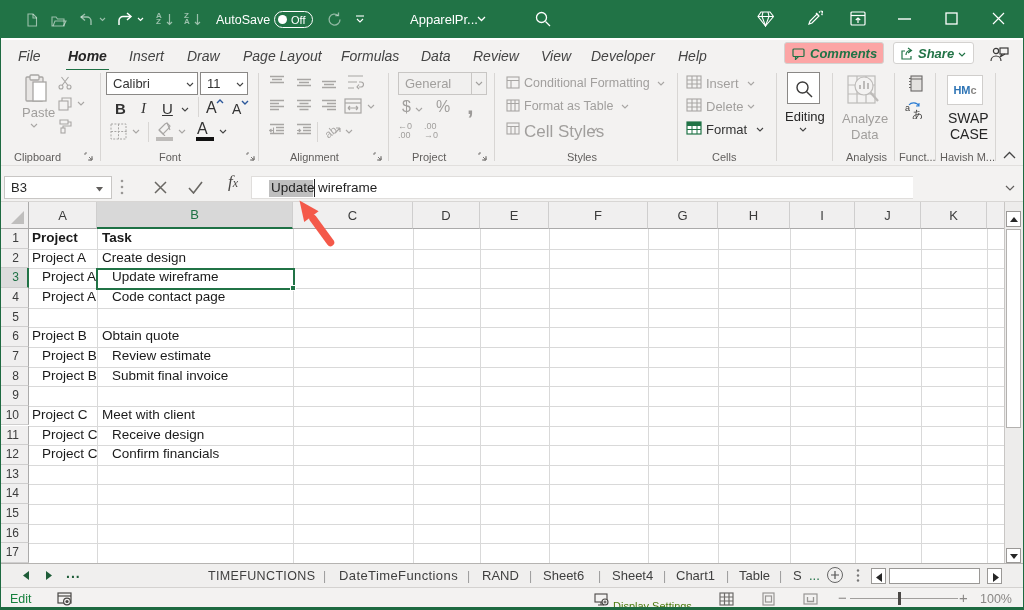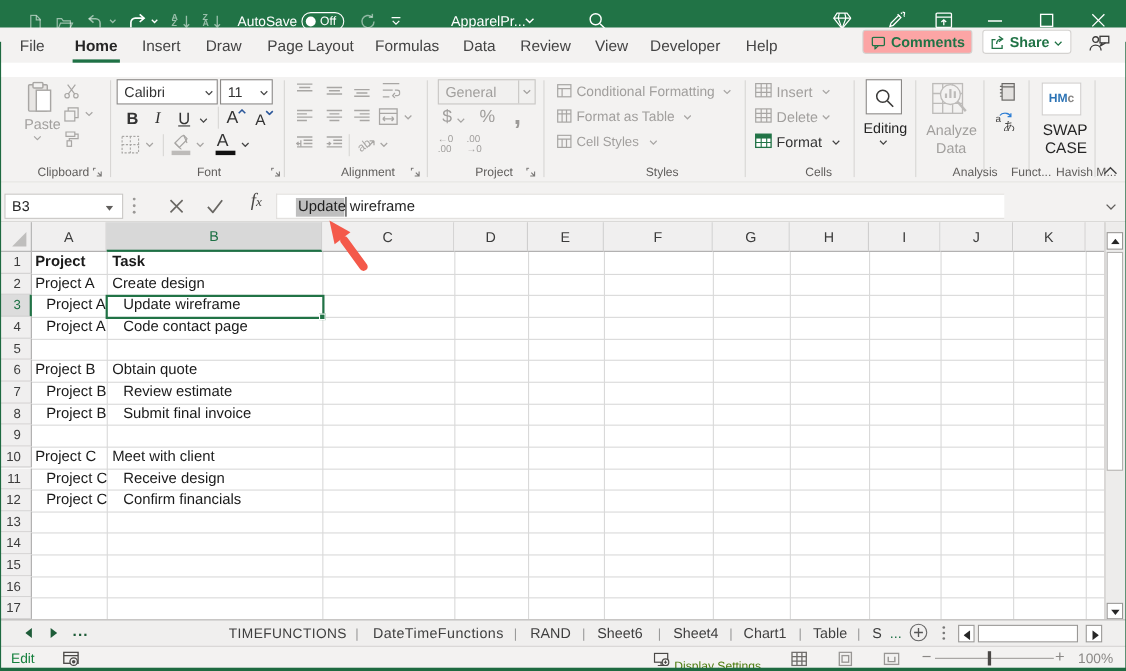--- a/index.html
+++ b/index.html
@@ -4,26 +4,26 @@
 <style>
 * { margin:0; padding:0; box-sizing:border-box; }
 body { font-family:"Liberation Sans", sans-serif; }
 #app { position:relative; width:1024px; height:610px; background:#fff; overflow:hidden; }
 .abs { position:absolute; }
 svg { display:block; }
 
 #titlebar { position:absolute; left:0; top:0; width:1024px; height:38px; background:#217346; }
 .tb-txt { position:absolute; color:#fff; font-size:13px; top:12px; }
 
-#tabrow { position:absolute; left:0; top:25px; width:1024px; height:32px; background:#F3F2F1; }
+#tabrow { position:absolute; left:0; top:40px; width:1024px; height:32px; background:#F3F2F1;font-style:italic; }
 .rtab { position:absolute; top:8px; font-size:14px; color:#444; }
 
 #ribbon { position:absolute; left:0; top:70px; width:1024px; height:96px; background:#F3F2F1; border-bottom:1px solid #E1DFDD; }
 .gsep { position:absolute; top:3px; width:1px; height:88px; background:#D8D6D4; }
-.glabel { position:absolute; top:81px; font-size:11px; color:#605E5C;margin-left:20px; }
+.glabel { position:absolute; top:81px; font-size:11px; color:#605E5C; }
 .launch { position:absolute; top:82px; width:10px; height:10px; }
 .ricon-txt { position:absolute; font-size:13px; color:#A19F9D; }
 .ricon-txt.en { color:#333; }
 
 #fbar { position:absolute; left:0; top:166px; width:1024px; height:36px; background:#F3F2F1; border-bottom:1px solid #D8D6D4; }
 
 .colhead { position:absolute; top:202px; height:27px; background:#F0EFEF; border-right:1px solid #CFCECE; border-bottom:1px solid #ABAAAA; color:#3C3C3C; font-size:13px; text-align:center; line-height:27px; }
 .rowhead { position:absolute; left:0; width:29px; background:#F0EFEF; border-right:1px solid #ABAAAA; border-bottom:1px solid #CFCECE; color:#3C3C3C; font-size:12px; text-align:right; padding-right:9px; }
 
 .vline { position:absolute; top:229px; width:1px; height:334px; background:#D9D9D9; }
@@ -334,21 +334,21 @@
         <path d="M1 4.5h12M5 1v11M9 1v11"></path>
       </svg>
     <span class="ricon-txt" style="left:524px;top:29px;font-size:12.5px">Format as Table</span>
     <svg class="abs" style="left:621px;top:34px" width="8" height="5" viewBox="0 0 8 5" fill="none" stroke="#A8A6A4" stroke-width="1.1">
         <path d="M1 1l3 3 3-3"></path>
       </svg>
     <svg class="abs" style="left:506px;top:52px" width="14" height="13" viewBox="0 0 14 13" fill="none" stroke="#A8A6A4" stroke-width="1.1">
         <rect x="1" y="1" width="12" height="11"></rect>
         <path d="M1 4.5h12M5 4.5V12M9 4.5V12"></path>
       </svg>
-    <span class="ricon-txt" style="left:524px;top:52px;font-size:12px">Cell Styles</span>
+    <span class="ricon-txt" style="left:524px;top:52px;font-size:17px">Cell Styles</span>
     <svg class="abs" style="left:590px;top:57px" width="8" height="5" viewBox="0 0 8 5" fill="none" stroke="#A8A6A4" stroke-width="1.1">
         <path d="M1 1l3 3 3-3"></path>
       </svg>
     <span class="glabel" style="left:567px">Styles</span>
 
     <svg class="abs" style="left:686px;top:5px" width="16" height="14" viewBox="0 0 16 14" fill="none" stroke="#A8A6A4" stroke-width="1.1">
         <rect x="1" y="1" width="14" height="12"></rect>
         <path d="M1 5h14M1 9h14M6 1v12M11 1v12"></path>
       </svg>
     <span class="ricon-txt" style="left:706px;top:6px">Insert</span>

